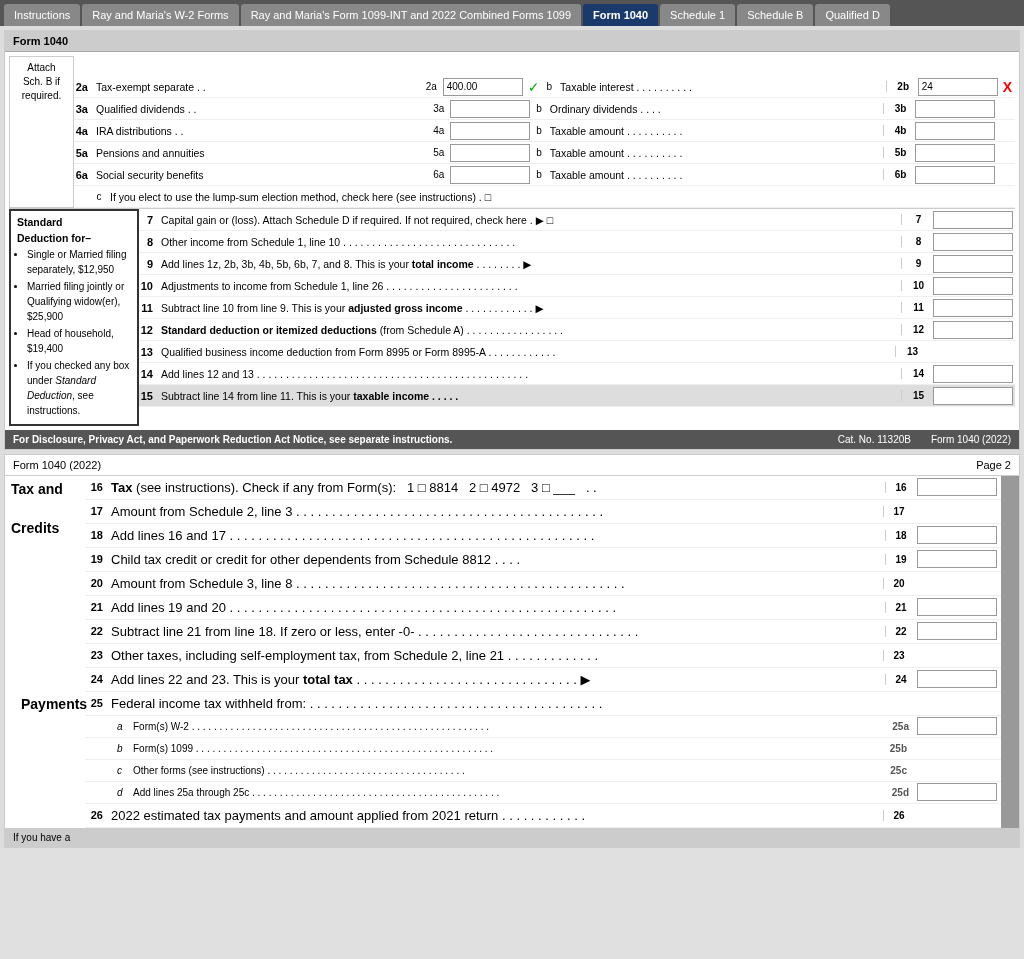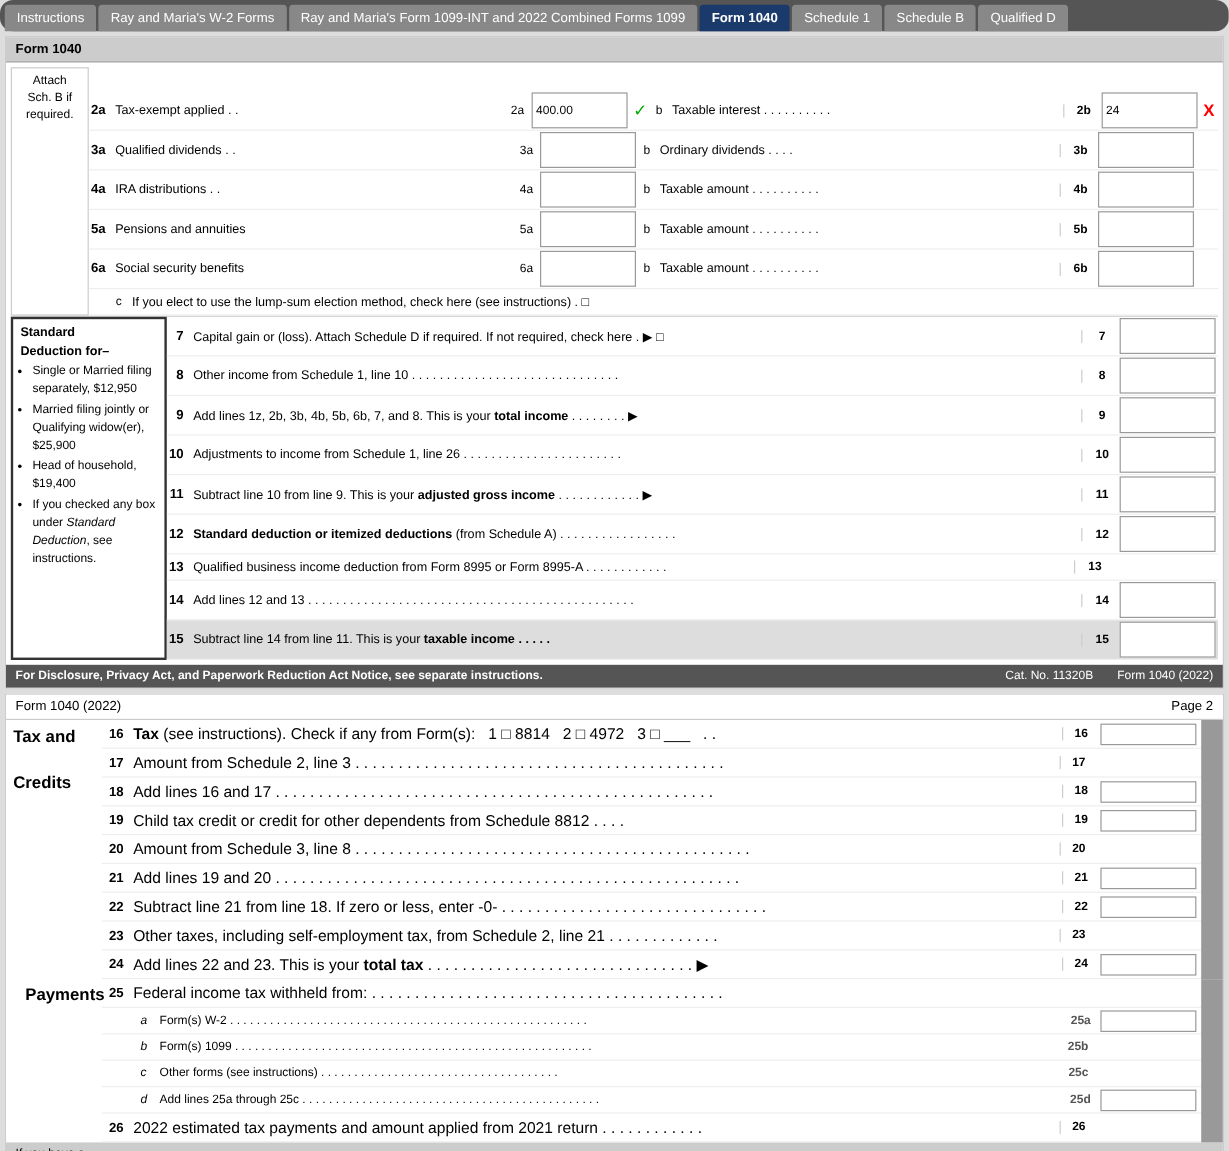--- a/index.html
+++ b/index.html
@@ -3,21 +3,20 @@
   <meta charset="utf-8">
   <style>
     * { box-sizing: border-box; margin: 0; padding: 0; }
     body { font-family: Arial, sans-serif; font-size: 11px; background: #e0e0e0; }
 
     .tab-bar {
       display: flex;
       background: #555;
       padding: 4px 4px 0 4px;
       gap: 2px;
-      border-radius: 11px;
     }
     .tab {
       padding: 5px 10px;
       background: #888;
       color: white;
       cursor: pointer;
       border-radius: 3px 3px 0 0;
       font-size: 11px;
       white-space: nowrap;
     }
@@ -73,21 +72,21 @@
     }
 
     .row-label {
       flex: 1;
       font-size: 10.5px;
       padding: 2px 4px;
     }
 
     .field-box {
       width: 80px;
-      height: 30px;
+      height: 18px;
       border: 1px solid #999;
       margin: 1px 2px;
       flex-shrink: 0;
       display: flex;
       align-items: center;
       padding: 0 3px;
       font-size: 10px;
     }
 
     .field-label {
@@ -313,21 +312,21 @@
       <div class="top-attach-row">
 
         <div class="attach-label" style="font-size:10px;padding:4px;border-right:1px solid #ccc;min-width:65px;">
           Attach<br>Sch. B if<br>required.
         </div>
 
         <div style="flex:1;margin-top:20px;">
 
           <div class="form-row">
             <span class="row-num">2a</span>
-            <span class="row-label">Tax-exempt applied . .</span>
+            <span class="row-label">Tax-exempt separate . .</span>
             <span class="field-label">2a</span>
             <div class="field-box" style="background:#fff;">
               <span>400.00</span>
             </div>
             <span class="checkmark">✓</span>
             <span class="field-label">b</span>
             <span class="row-label">Taxable interest . . . . . . . . . .</span>
             <span class="right-num">2b</span>
             <div class="field-box">
               <span>24</span>

